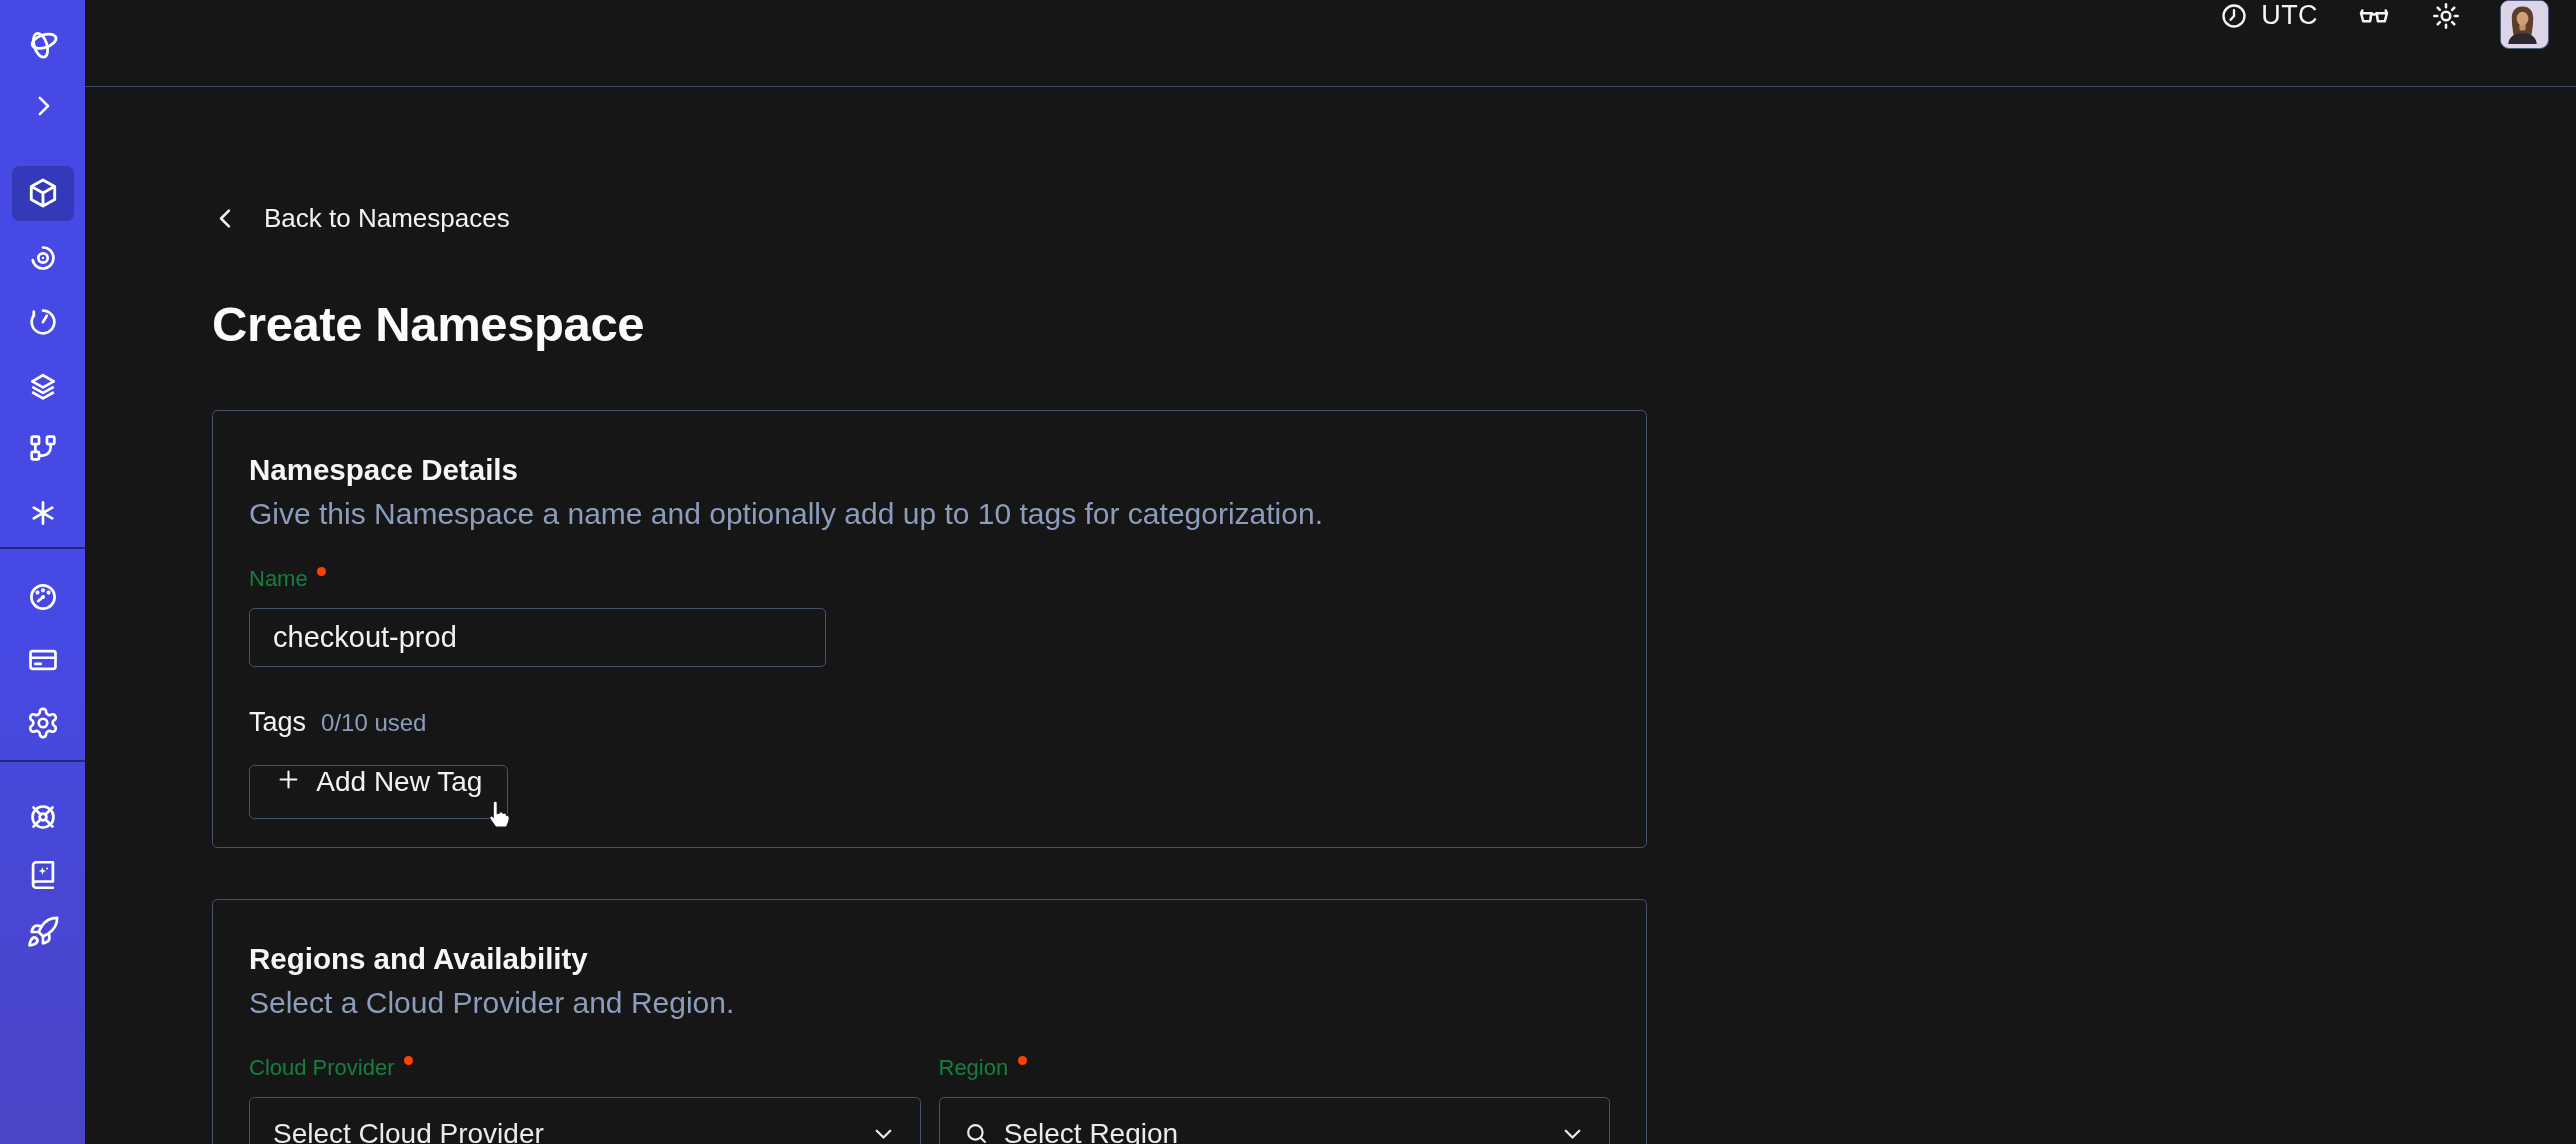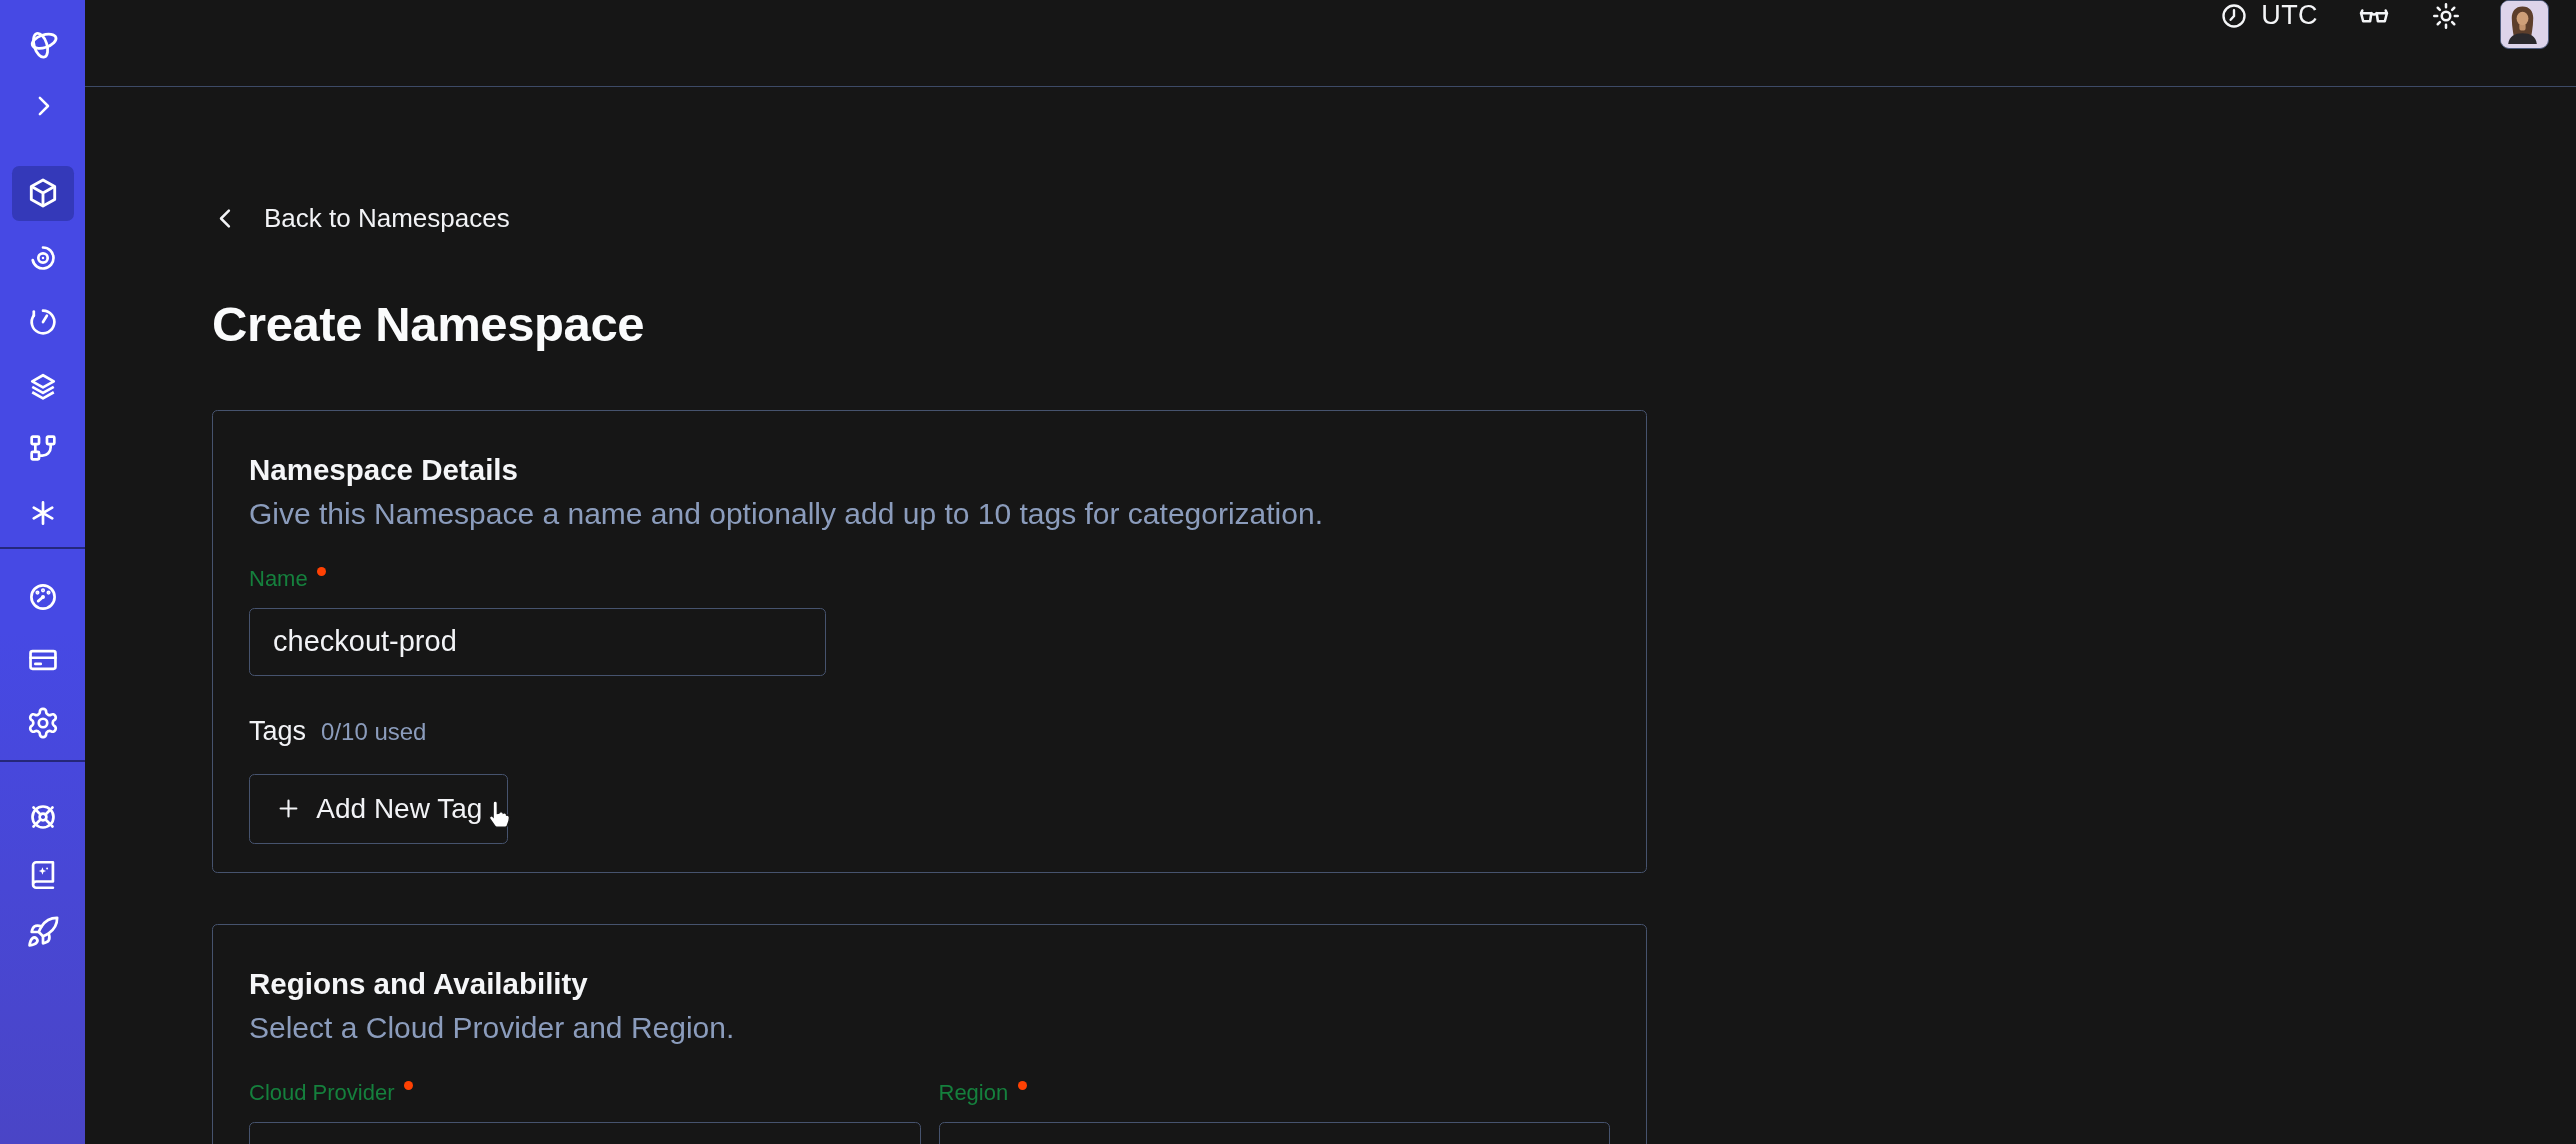--- a/index.html
+++ b/index.html
@@ -26,26 +26,26 @@
   .main{position:absolute;left:85px;top:89px;right:0;bottom:0;padding-left:127px;box-sizing:border-box}
   .back{margin-top:114px;display:inline-flex;align-items:center;gap:25px;font-size:26px;color:#f2f3f6;cursor:pointer;line-height:30px}
   h1.page-title{margin:63px 0 0;font-size:49px;font-weight:600;letter-spacing:-0.4px;line-height:52px;color:#fafbfc}
   .card{width:1435px;border:1.3px solid #46536e;border-radius:5.4px;padding:41px 36px 28px;box-sizing:border-box;background:transparent}
   .card-1{margin-top:60px}
   .card-2{margin-top:51px;height:322px}
   .card h2{margin:0;font-size:29.5px;font-weight:600;line-height:36px;color:#f5f6f8}
   .card .sub{margin:10.7px 0 0;font-size:30px;line-height:32px;color:#8b9cbc}
   .field-label{margin-top:34px;display:flex;align-items:flex-start;gap:9.8px;font-size:22px;font-weight:500;line-height:30px;color:#15803d}
   .req-dot{width:9px;height:9px;border-radius:50%;background:#ff4103;margin-top:2.7px}
-  .text-input{margin-top:13.4px;display:block;width:577px;height:68px;border:1.3px solid #46536e;border-radius:5.4px;
+  .text-input{margin-top:13.4px;display:block;width:577px;height:59px;border:1.3px solid #46536e;border-radius:5.4px;
     background:transparent;color:#f2f3f6;font-size:29px;padding:0 23px;box-sizing:border-box;font-family:inherit;outline:none}
   .tags-row{margin-top:40px;display:flex;align-items:flex-end;gap:15px}
   .tags-label{font-size:27px;font-weight:500;line-height:30px}
   .tags-counter{font-size:24px;color:#8b9cbc}
-  .add-btn{margin-top:28px;display:inline-flex;align-items:center;gap:14.3px;height:70px;padding:0 25px;
+  .add-btn{margin-top:28px;display:inline-flex;gap:14.3px;height:54px;padding:0 25px;
     border:1.3px solid #46536e;border-radius:5.4px;background:transparent;color:#f2f3f6;font-size:28px;font-family:inherit;cursor:pointer}
   .grid{display:grid;grid-template-columns:1fr 1fr;gap:18px;margin-top:0}
   .grid .field-label{margin-top:34px}
   .select-box{margin-top:13.4px;height:72px;border:1.3px solid #46536e;border-radius:5.4px;display:flex;align-items:center;
     gap:14.3px;padding:0 23px;font-size:28px;color:#e9ebee;cursor:pointer}
   .select-box .chev{margin-left:auto;color:#e9ebee}
   .cursor{position:absolute;left:481px;top:796px;z-index:50;pointer-events:none}
 </style>
 </head>
 <body>

